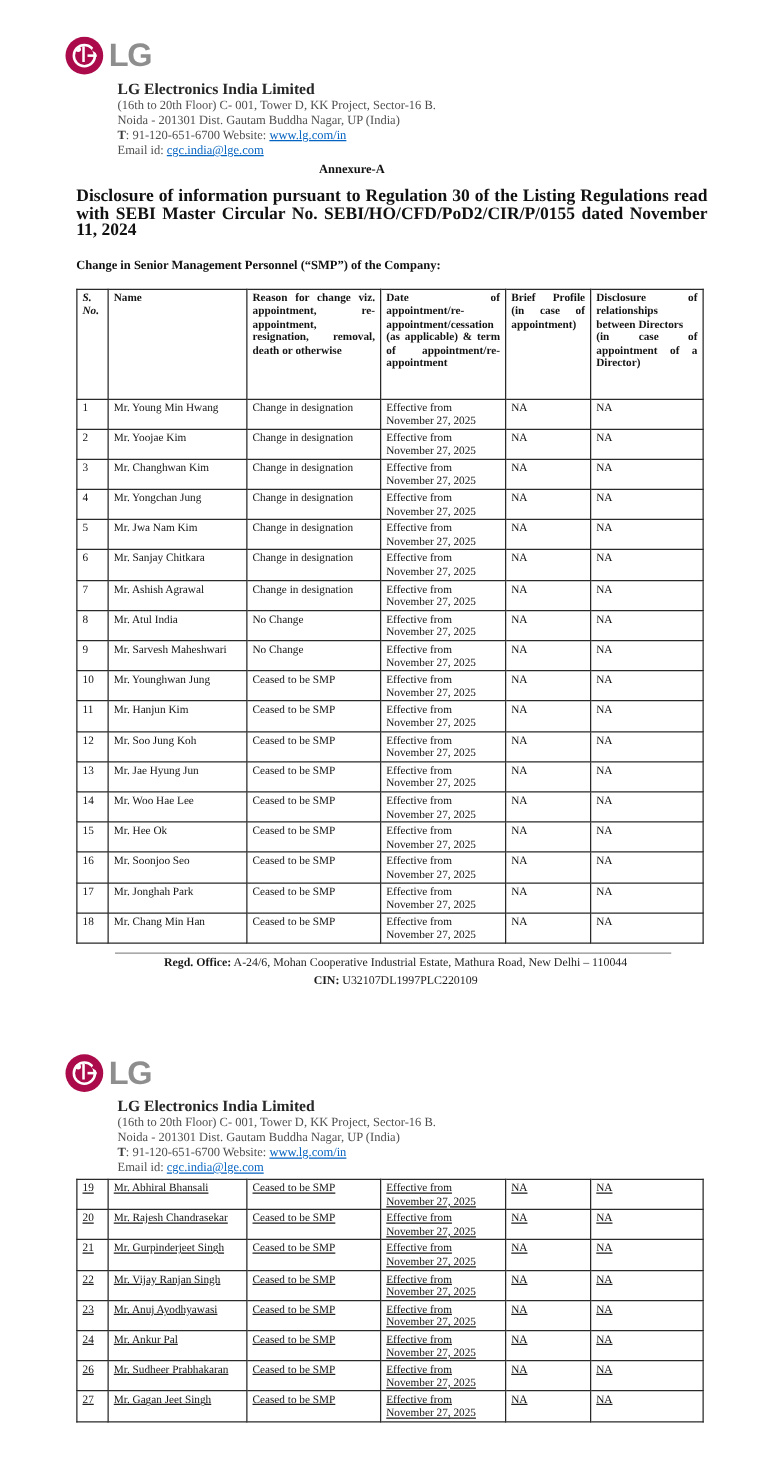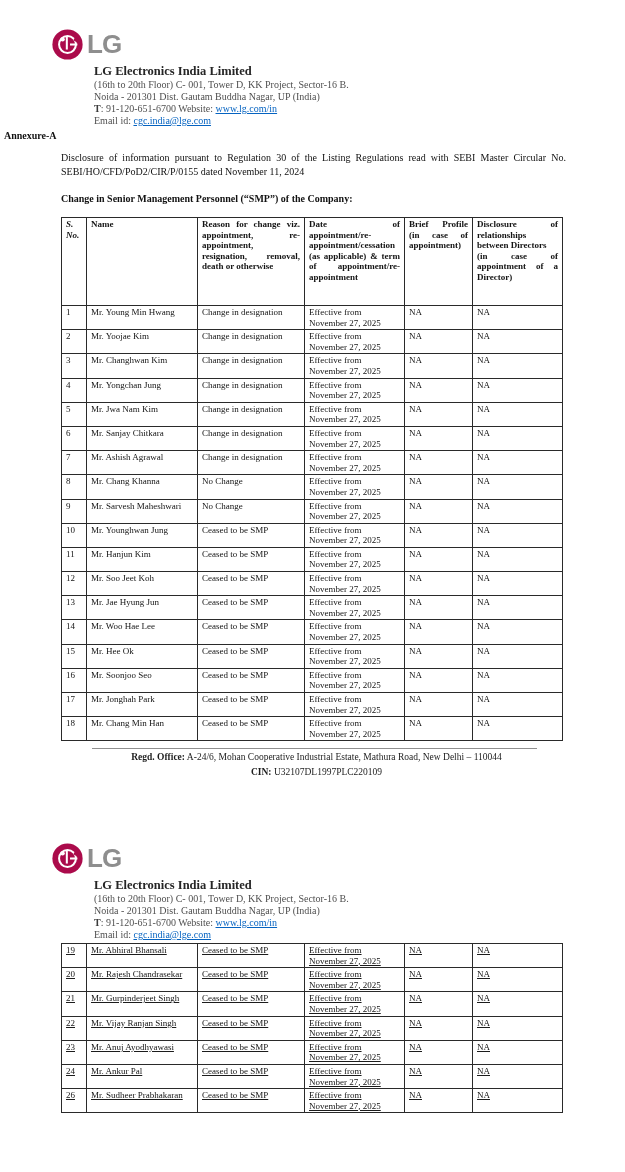--- a/index.html
+++ b/index.html
@@ -22,26 +22,26 @@
     font-family: "Liberation Sans", sans-serif;
     font-weight: bold; font-size: 26px; color: #8e8e8e;
     letter-spacing: -1px; margin-left: 4px; line-height: 31px;
   }
   .company { margin-left: 90px; margin-top: 3px; }
   .company-name { font-weight: bold; font-size: 12.5px; line-height: 15px; color: #262626; }
   .company-line { font-size: 10px; line-height: 12px; color: #4f4f4f; }
   .company-line .b { font-weight: bold; color: #3b3b3b; }
   a.doc-link { color: #0563c1; text-decoration: underline; cursor: pointer; margin-top: 12px; }
 
-  .annexure { text-align: left; margin-right: 70px; margin-top: 2px;
+  .annexure { text-align: center; margin-right: 70px; margin-top: 2px;
               font-weight: bold; font-size: 10px; line-height: 13px; color: #111; }
 
   .para {
     margin: 9px 0 0 57px; width: 505px;
-    font-weight: normal; font-size: 10px; line-height: 13.5px;
+    font-weight: bold; font-size: 14px; line-height: 13.5px;
     text-align: justify; color: #111;
   }
   .change-heading { margin: 14px 0 0 57px; font-weight: bold; font-size: 10px; line-height: 13px; color: #111; }
 
   
   table.smp { border-collapse: collapse; table-layout: fixed; width: 501px; margin-left: 57px; }
   #page1 table.smp { margin-top: 12px; }
   #page2 table.smp { margin-top: 2px; text-decoration: underline; }
   table.smp th, table.smp td {
     border: 1px solid #2a2a2a;
@@ -171,21 +171,21 @@
         <tr>
           <td class="col-sno">7</td>
           <td class="col-name">Mr. Ashish Agrawal</td>
           <td class="col-reason">Change in designation</td>
           <td class="col-date">Effective from November 27, 2025</td>
           <td class="col-profile">NA</td>
           <td class="col-disclosure">NA</td>
         </tr>
         <tr>
           <td class="col-sno">8</td>
-          <td class="col-name">Mr. Chang Khanna</td>
+          <td class="col-name">Mr. Atul India</td>
           <td class="col-reason">No Change</td>
           <td class="col-date">Effective from November 27, 2025</td>
           <td class="col-profile">NA</td>
           <td class="col-disclosure">NA</td>
         </tr>
         <tr>
           <td class="col-sno">9</td>
           <td class="col-name">Mr. Sarvesh Maheshwari</td>
           <td class="col-reason">No Change</td>
           <td class="col-date">Effective from November 27, 2025</td>
@@ -203,21 +203,21 @@
         <tr>
           <td class="col-sno">11</td>
           <td class="col-name">Mr. Hanjun Kim</td>
           <td class="col-reason">Ceased to be SMP</td>
           <td class="col-date">Effective from November 27, 2025</td>
           <td class="col-profile">NA</td>
           <td class="col-disclosure">NA</td>
         </tr>
         <tr>
           <td class="col-sno">12</td>
-          <td class="col-name">Mr. Soo Jeet Koh</td>
+          <td class="col-name">Mr. Soo Jung Koh</td>
           <td class="col-reason">Ceased to be SMP</td>
           <td class="col-date">Effective from November 27, 2025</td>
           <td class="col-profile">NA</td>
           <td class="col-disclosure">NA</td>
         </tr>
         <tr>
           <td class="col-sno">13</td>
           <td class="col-name">Mr. Jae Hyung Jun</td>
           <td class="col-reason">Ceased to be SMP</td>
           <td class="col-date">Effective from November 27, 2025</td>
@@ -356,16 +356,24 @@
           <td class="col-disclosure">NA</td>
         </tr>
         <tr>
           <td class="col-sno">26</td>
           <td class="col-name">Mr. Sudheer Prabhakaran</td>
           <td class="col-reason">Ceased to be SMP</td>
           <td class="col-date">Effective from November 27, 2025</td>
           <td class="col-profile">NA</td>
           <td class="col-disclosure">NA</td>
         </tr>
+        <tr>
+          <td class="col-sno">27</td>
+          <td class="col-name">Mr. Gagan Jeet Singh</td>
+          <td class="col-reason">Ceased to be SMP</td>
+          <td class="col-date">Effective from November 27, 2025</td>
+          <td class="col-profile">NA</td>
+          <td class="col-disclosure">NA</td>
+        </tr>
       </tbody>
   </table>
 
 </div>
 
 </body></html>

